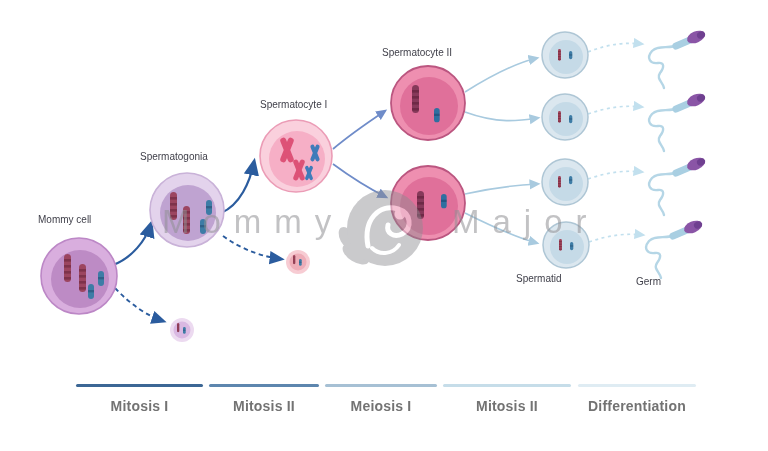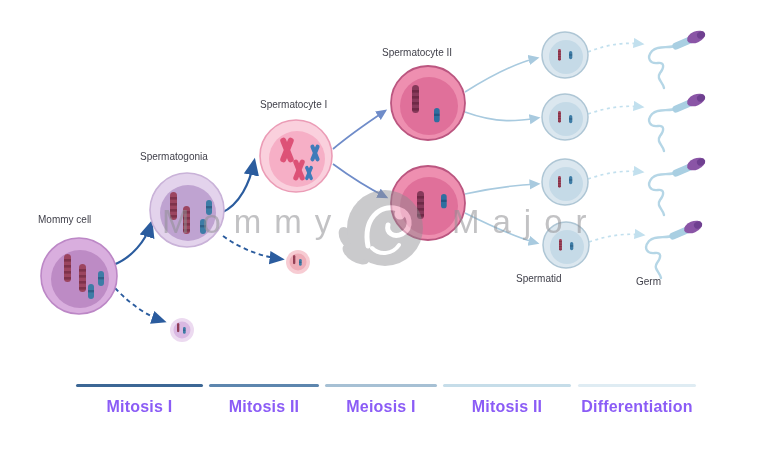--- a/index.html
+++ b/index.html
@@ -4,21 +4,21 @@
 <style>
   html,body{margin:0;padding:0;background:#fff;}
   #canvas{position:relative;width:768px;height:451px;background:#ffffff;overflow:hidden;
           font-family:"Liberation Sans", sans-serif;}
   #art{position:absolute;left:0;top:0;}
   .cell-label{position:absolute;font-size:10px;color:#3f3f49;text-align:left;line-height:13px;}
   .watermark-text{position:absolute;font-size:33px;font-weight:400;letter-spacing:13px;
                   color:rgba(143,143,148,0.55);top:203px;white-space:nowrap;}
   .stage{position:absolute;top:384px;}
   .stage-line{height:3px;border-radius:2px;}
-  .stage-label{margin-top:11px;text-align:center;font-size:16px;font-weight:700;color:#8b5cf6;
+  .stage-label{margin-top:11px;text-align:center;font-size:14px;font-weight:700;color:#737373;
                letter-spacing:.2px;}
 </style>
 </head>
 <body>
 
 <div id="canvas">
 
 <svg id="art" width="768" height="451" viewBox="0 0 768 451">
   <defs>
     <g id="chrRod">

